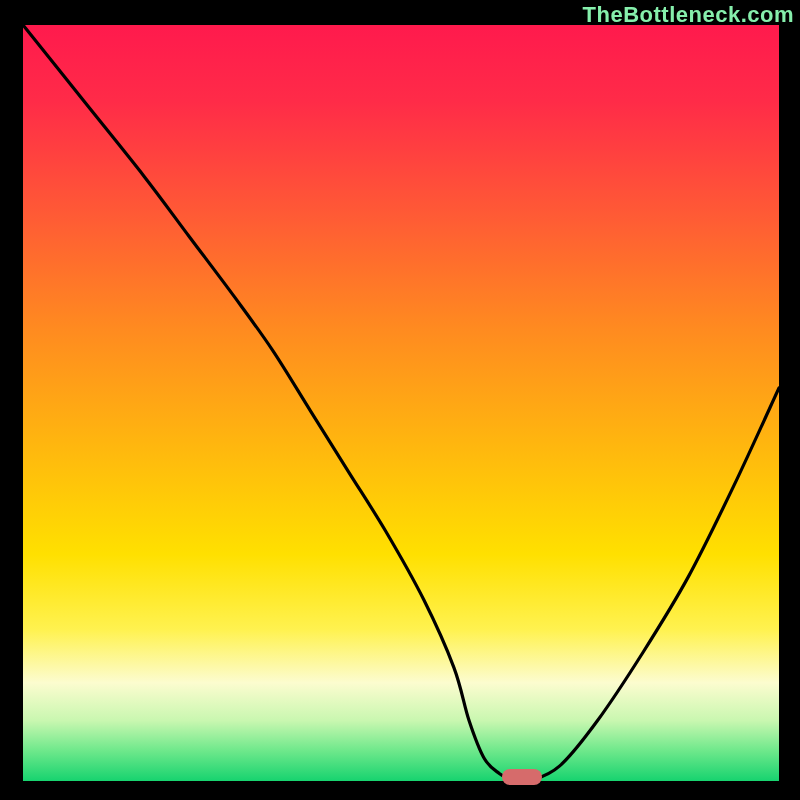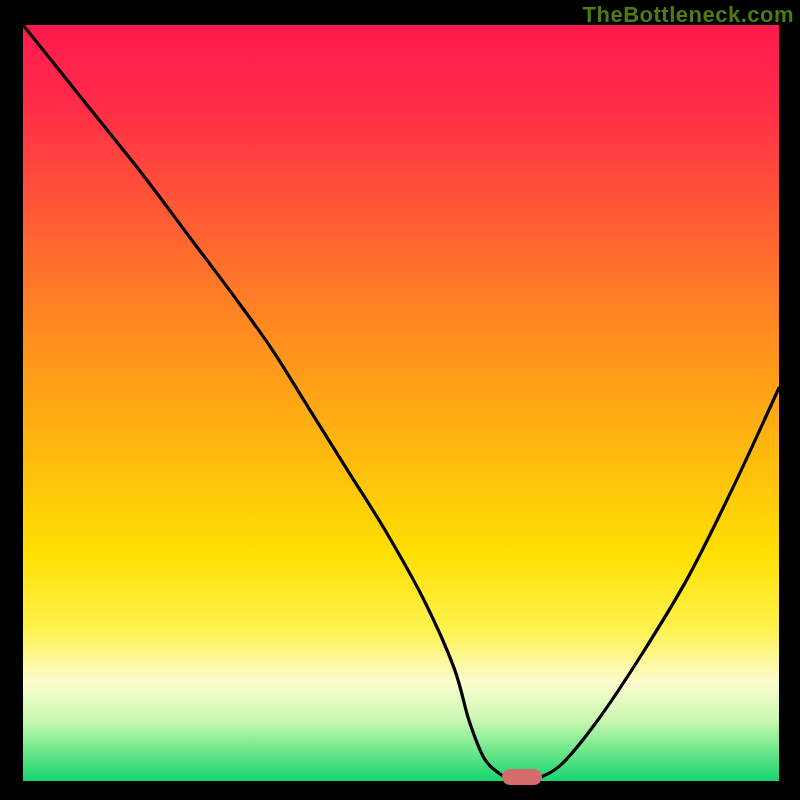--- a/index.html
+++ b/index.html
@@ -14,21 +14,21 @@
   .container {
     position: relative;
     width: 800px;
     height: 800px;
     background: #000;
   }
   .watermark {
     position: absolute;
     top: 2px;
     right: 6px;
-    color: #4d7c0f;
+    color: #86efac;
     font-size: 22px;
     font-weight: bold;
     letter-spacing: 0.5px;
     z-index: 10;
     text-align: center;
   }
   .plot-area {
     position: absolute;
     left: 23px;
     top: 25px;

